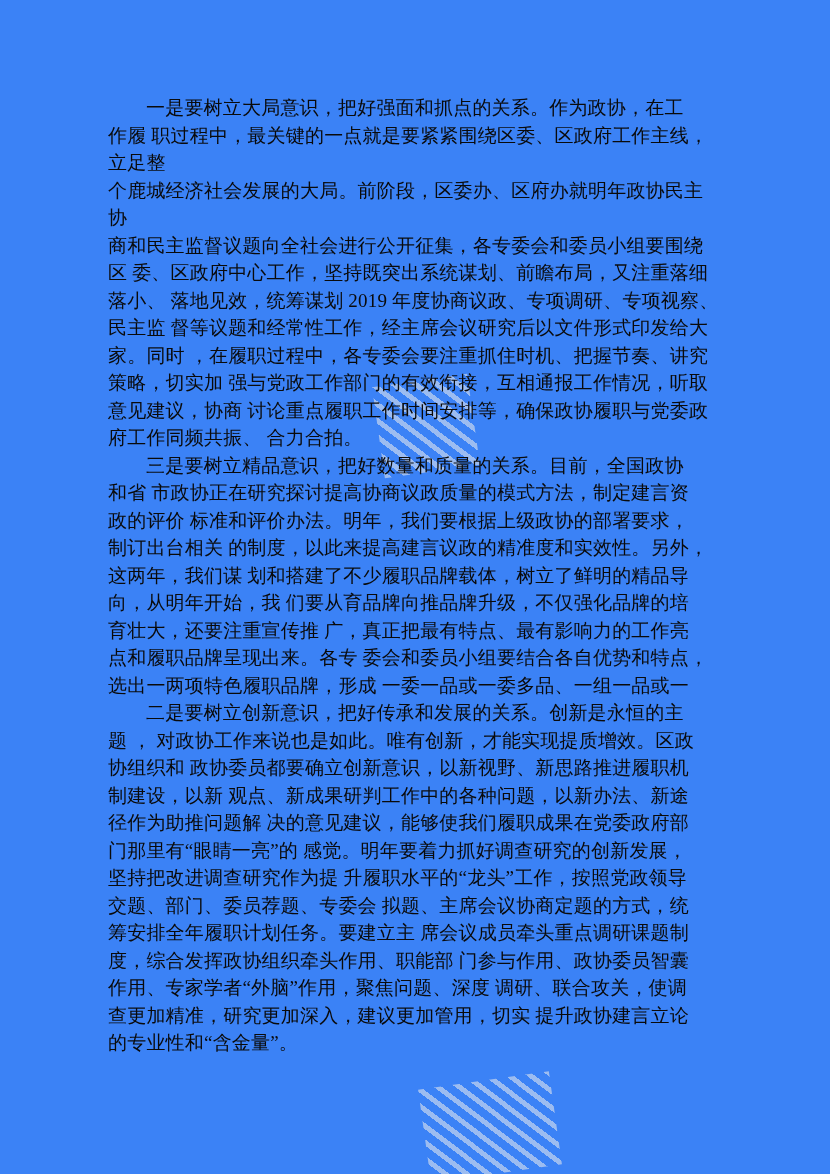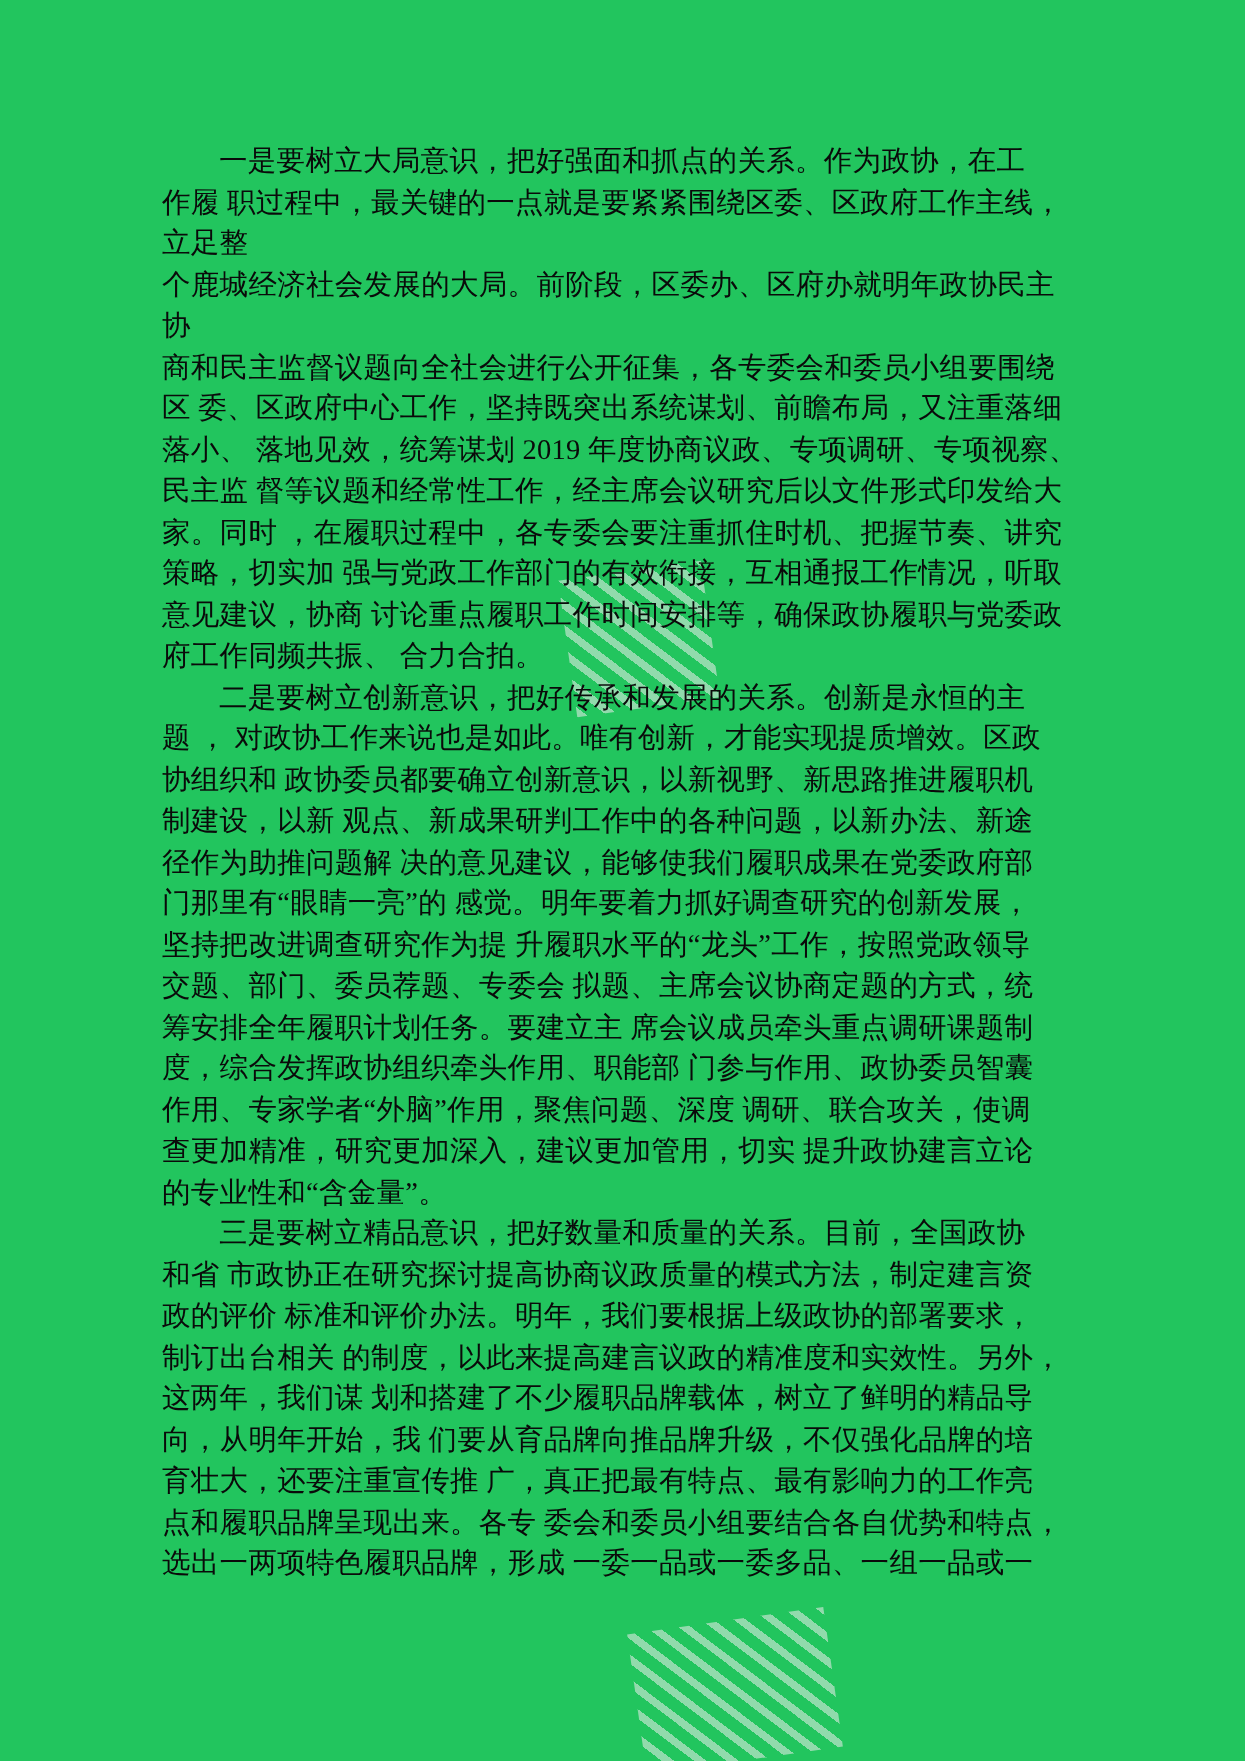--- a/index.html
+++ b/index.html
@@ -5,21 +5,21 @@
   * { margin: 0; padding: 0; box-sizing: border-box; }
   html, body {
     width: 830px;
     background: #ffffff;
     font-family: "Liberation Serif", "DejaVu Serif", serif;
   }
   .page {
     position: relative;
     width: 830px;
     height: 1174px;
-    background: #22c55e;
+    background: #3b82f6;
     overflow: hidden;
   }
   .doc-body {
     position: absolute;
     left: 108px;
     top: 94px;
     width: 620px;
     color: #0a0a0a;
     font-size: 19px;
     line-height: 27.5px;
@@ -60,37 +60,37 @@
 个鹿城经济社会发展的大局。前阶段，区委办、区府办就明年政协民主
 协
 商和民主监督议题向全社会进行公开征集，各专委会和委员小组要围绕
 区 委、区政府中心工作，坚持既突出系统谋划、前瞻布局，又注重落细
 落小、 落地见效，统筹谋划 2019 年度协商议政、专项调研、专项视察、
 民主监 督等议题和经常性工作，经主席会议研究后以文件形式印发给大
 家。同时 ，在履职过程中，各专委会要注重抓住时机、把握节奏、讲究
 策略，切实加 强与党政工作部门的有效衔接，互相通报工作情况，听取
 意见建议，协商 讨论重点履职工作时间安排等，确保政协履职与党委政
 府工作同频共振、 合力合拍。</p>
+    <p class="para">三是要树立精品意识，把好数量和质量的关系。目前，全国政协
+和省 市政协正在研究探讨提高协商议政质量的模式方法，制定建言资
+政的评价 标准和评价办法。明年，我们要根据上级政协的部署要求，
+制订出台相关 的制度，以此来提高建言议政的精准度和实效性。另外，
+这两年，我们谋 划和搭建了不少履职品牌载体，树立了鲜明的精品导
+向，从明年开始，我 们要从育品牌向推品牌升级，不仅强化品牌的培
+育壮大，还要注重宣传推 广，真正把最有特点、最有影响力的工作亮
+点和履职品牌呈现出来。各专 委会和委员小组要结合各自优势和特点，
+选出一两项特色履职品牌，形成 一委一品或一委多品、一组一品或一</p>
     <p class="para">二是要树立创新意识，把好传承和发展的关系。创新是永恒的主
 题 ， 对政协工作来说也是如此。唯有创新，才能实现提质增效。区政
 协组织和 政协委员都要确立创新意识，以新视野、新思路推进履职机
 制建设，以新 观点、新成果研判工作中的各种问题，以新办法、新途
 径作为助推问题解 决的意见建议，能够使我们履职成果在党委政府部
 门那里有“眼睛一亮”的 感觉。明年要着力抓好调查研究的创新发展，
 坚持把改进调查研究作为提 升履职水平的“龙头”工作，按照党政领导
 交题、部门、委员荐题、专委会 拟题、主席会议协商定题的方式，统
 筹安排全年履职计划任务。要建立主 席会议成员牵头重点调研课题制
 度，综合发挥政协组织牵头作用、职能部 门参与作用、政协委员智囊
 作用、专家学者“外脑”作用，聚焦问题、深度 调研、联合攻关，使调
 查更加精准，研究更加深入，建议更加管用，切实 提升政协建言立论
 的专业性和“含金量”。</p>
-    <p class="para">三是要树立精品意识，把好数量和质量的关系。目前，全国政协
-和省 市政协正在研究探讨提高协商议政质量的模式方法，制定建言资
-政的评价 标准和评价办法。明年，我们要根据上级政协的部署要求，
-制订出台相关 的制度，以此来提高建言议政的精准度和实效性。另外，
-这两年，我们谋 划和搭建了不少履职品牌载体，树立了鲜明的精品导
-向，从明年开始，我 们要从育品牌向推品牌升级，不仅强化品牌的培
-育壮大，还要注重宣传推 广，真正把最有特点、最有影响力的工作亮
-点和履职品牌呈现出来。各专 委会和委员小组要结合各自优势和特点，
-选出一两项特色履职品牌，形成 一委一品或一委多品、一组一品或一</p>
   </div>
 
 </div>
 
 </body></html>

